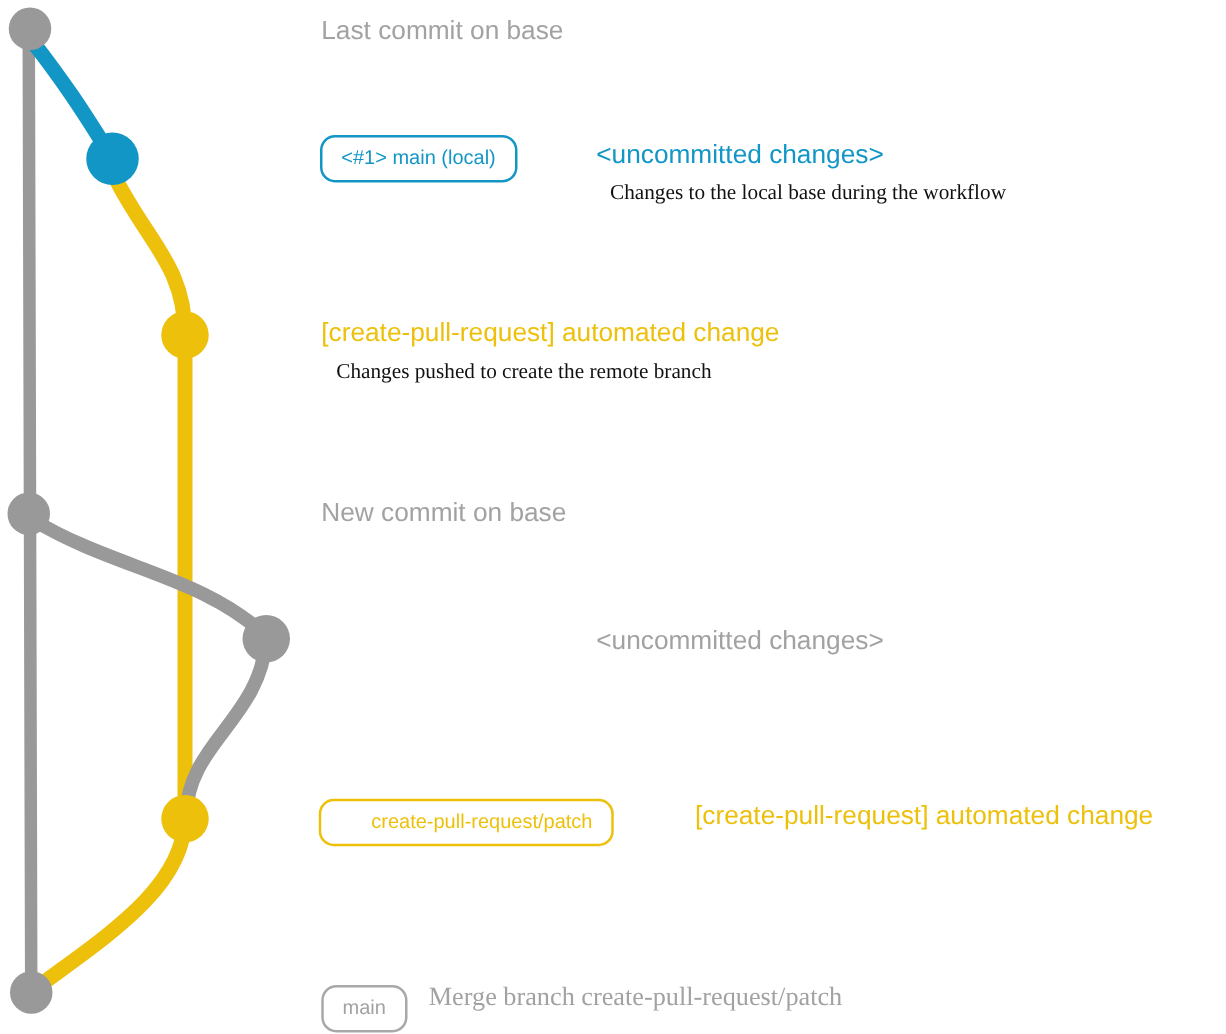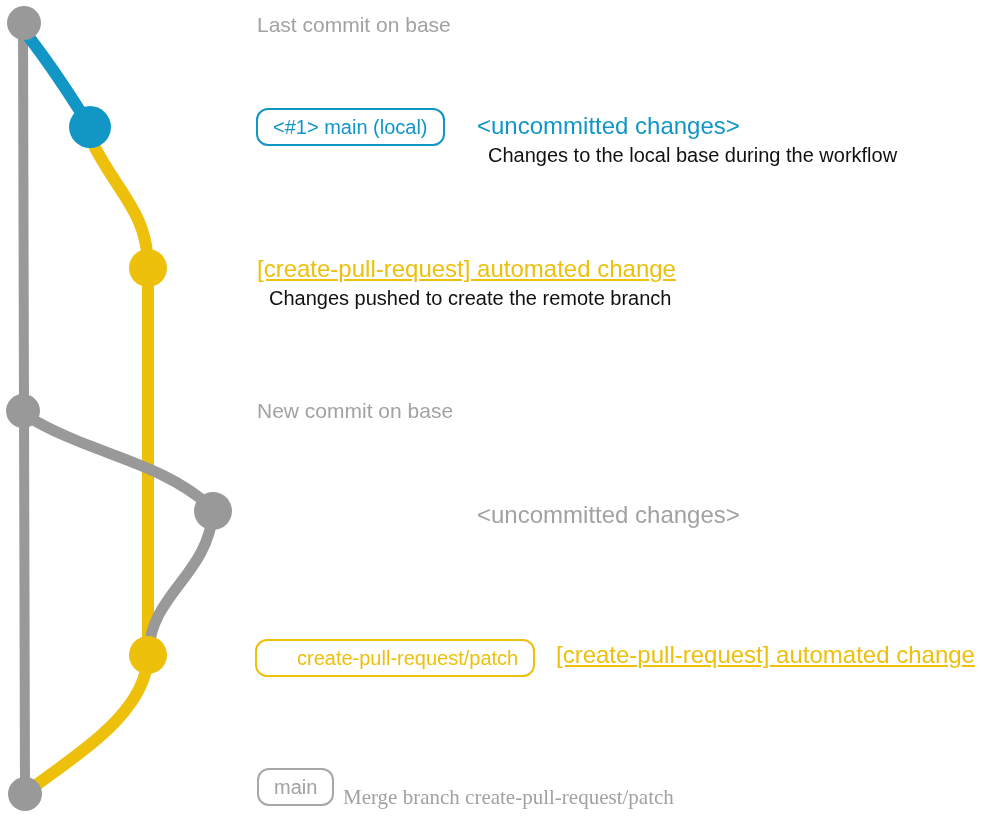--- a/index.html
+++ b/index.html
@@ -8,27 +8,27 @@
   svg.graph{position:absolute;left:0;top:0;}
   svg .stroke-gray{stroke:var(--base-gray,#999999);fill:none;stroke-linecap:round;}
   svg .stroke-teal{stroke:var(--teal,#1296c6);fill:none;stroke-linecap:round;}
   svg .stroke-yellow{stroke:var(--yellow,#edc00c);fill:none;stroke-linecap:round;}
   svg .fill-gray{fill:var(--base-gray,#999999);}
   svg .fill-teal{fill:var(--teal,#1296c6);}
   svg .fill-yellow{fill:var(--yellow,#edc00c);}
 
   .abs{position:absolute;white-space:nowrap;}
   .note{font-size:21px;color:var(--text-gray,#a2a2a2);}
-  .title{font-size:24px;}
+  .title{font-size:21px;}
   .title.teal{color:var(--teal,#1296c6);}
   .title.gray{color:var(--text-gray,#a2a2a2);}
-  .title.yellow{color:var(--yellow,#edc00c);text-decoration:underline;}
-  .desc{font-family:Liberation Sans, sans-serif;font-size:20px;color:var(--desc-black,#111111);}
+  .title.yellow{color:var(--yellow,#edc00c);}
+  .desc{font-family:Liberation Serif, serif;font-size:17px;color:var(--desc-black,#111111);}
   .badge{display:inline-block;background:#ffffff;border:2px solid;border-radius:12px;
-         padding:5px 15px;font-size:20px;line-height:24px;}
+         padding:5px 15px;font-size:16px;line-height:24px;}
   .badge.teal{color:var(--teal,#1296c6);border-color:var(--teal,#1296c6);}
   .badge.gray{color:var(--text-gray,#a2a2a2);border-color:var(--border-gray,#a8a8a8);}
   .badge.yellow{color:var(--yellow,#edc00c);border-color:var(--yellow,#edc00c);}
 </style>
 </head>
 <body>
 
 <div class="canvas">
 
   <svg class="graph" width="981" height="827" viewBox="0 0 981 827">
@@ -65,16 +65,16 @@
   <div class="abs title yellow" style="left:257px;top:255px;">[create-pull-request] automated change</div>
   <div class="abs note" style="left:257px;top:399px;">New commit on base</div>
 
   <div class="abs desc" style="left:269px;top:287px;">Changes pushed to create the remote branch</div>
 
   <div class="abs title gray" style="left:477px;top:501px;">&lt;uncommitted changes&gt;</div>
 
   <div class="abs badge yellow" style="left:255px;top:639px;padding-left:40px;">create-pull-request/patch</div>
   <div class="abs title yellow" style="left:556px;top:641px;">[create-pull-request] automated change</div>
 
-  <div class="abs badge gray" style="left:257px;top:768px;">main</div>
+  <div class="abs badge gray" style="left:257px;top:788px;">main</div>
   <div class="abs note" style="left:343px;top:785px;font-family:Liberation Serif, serif;">Merge branch create-pull-request/patch</div>
 
 </div>
 
 </body></html>

